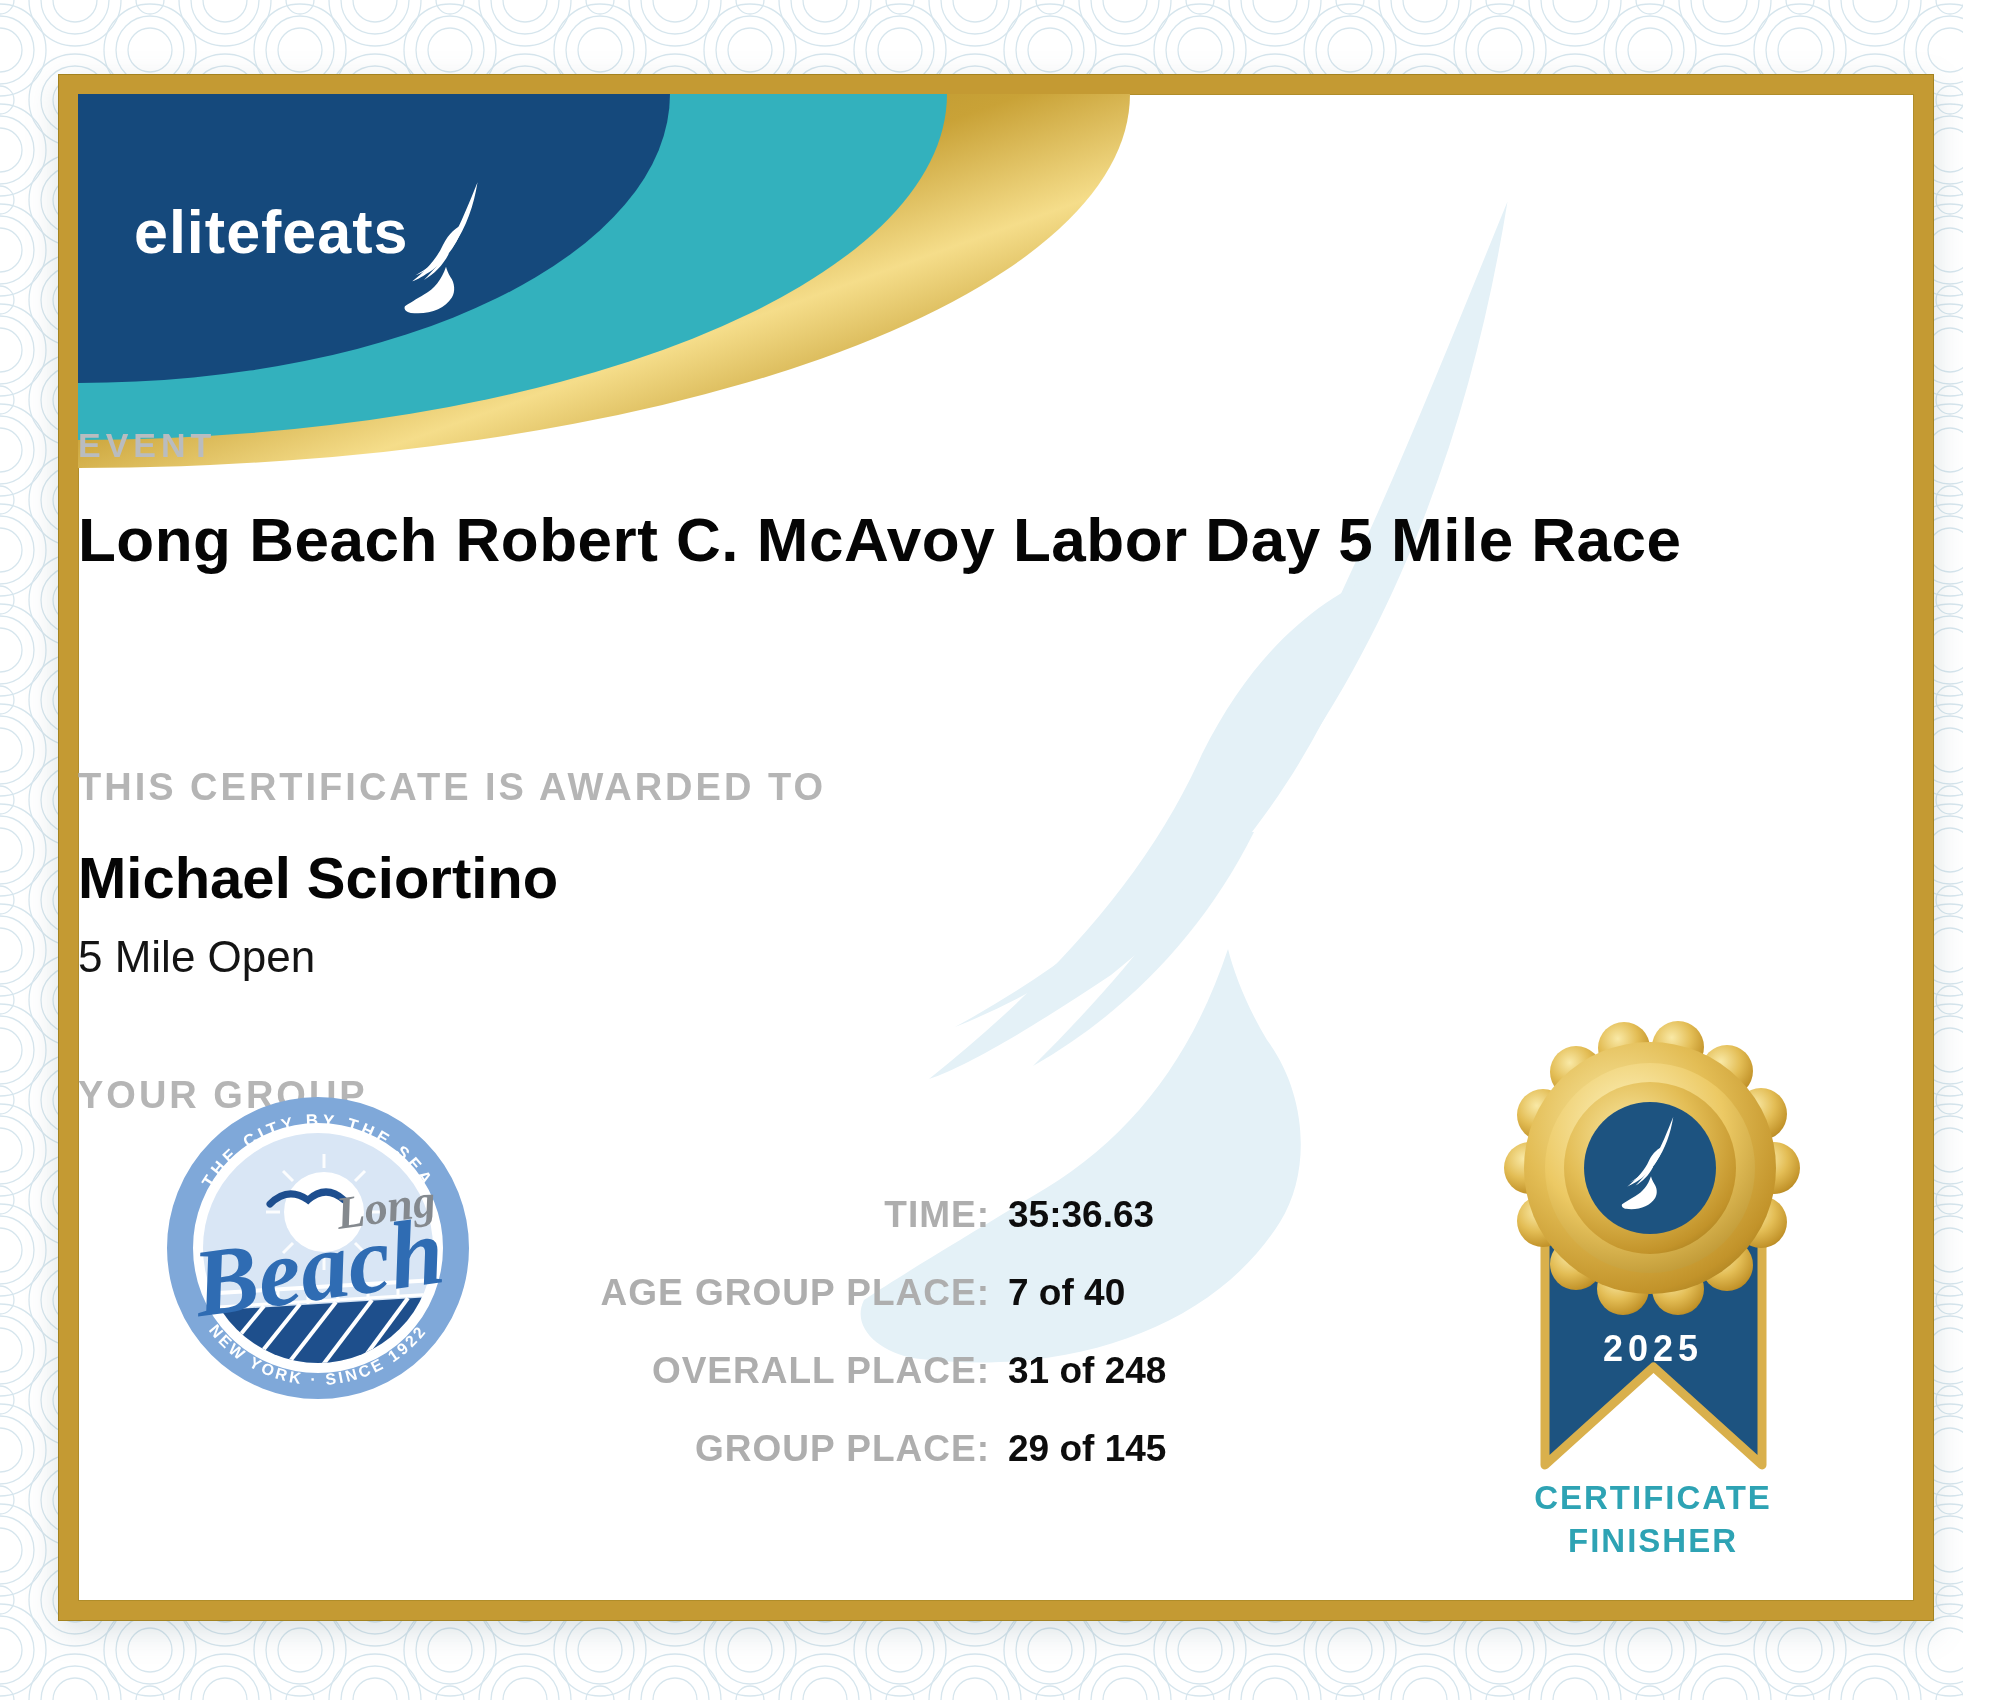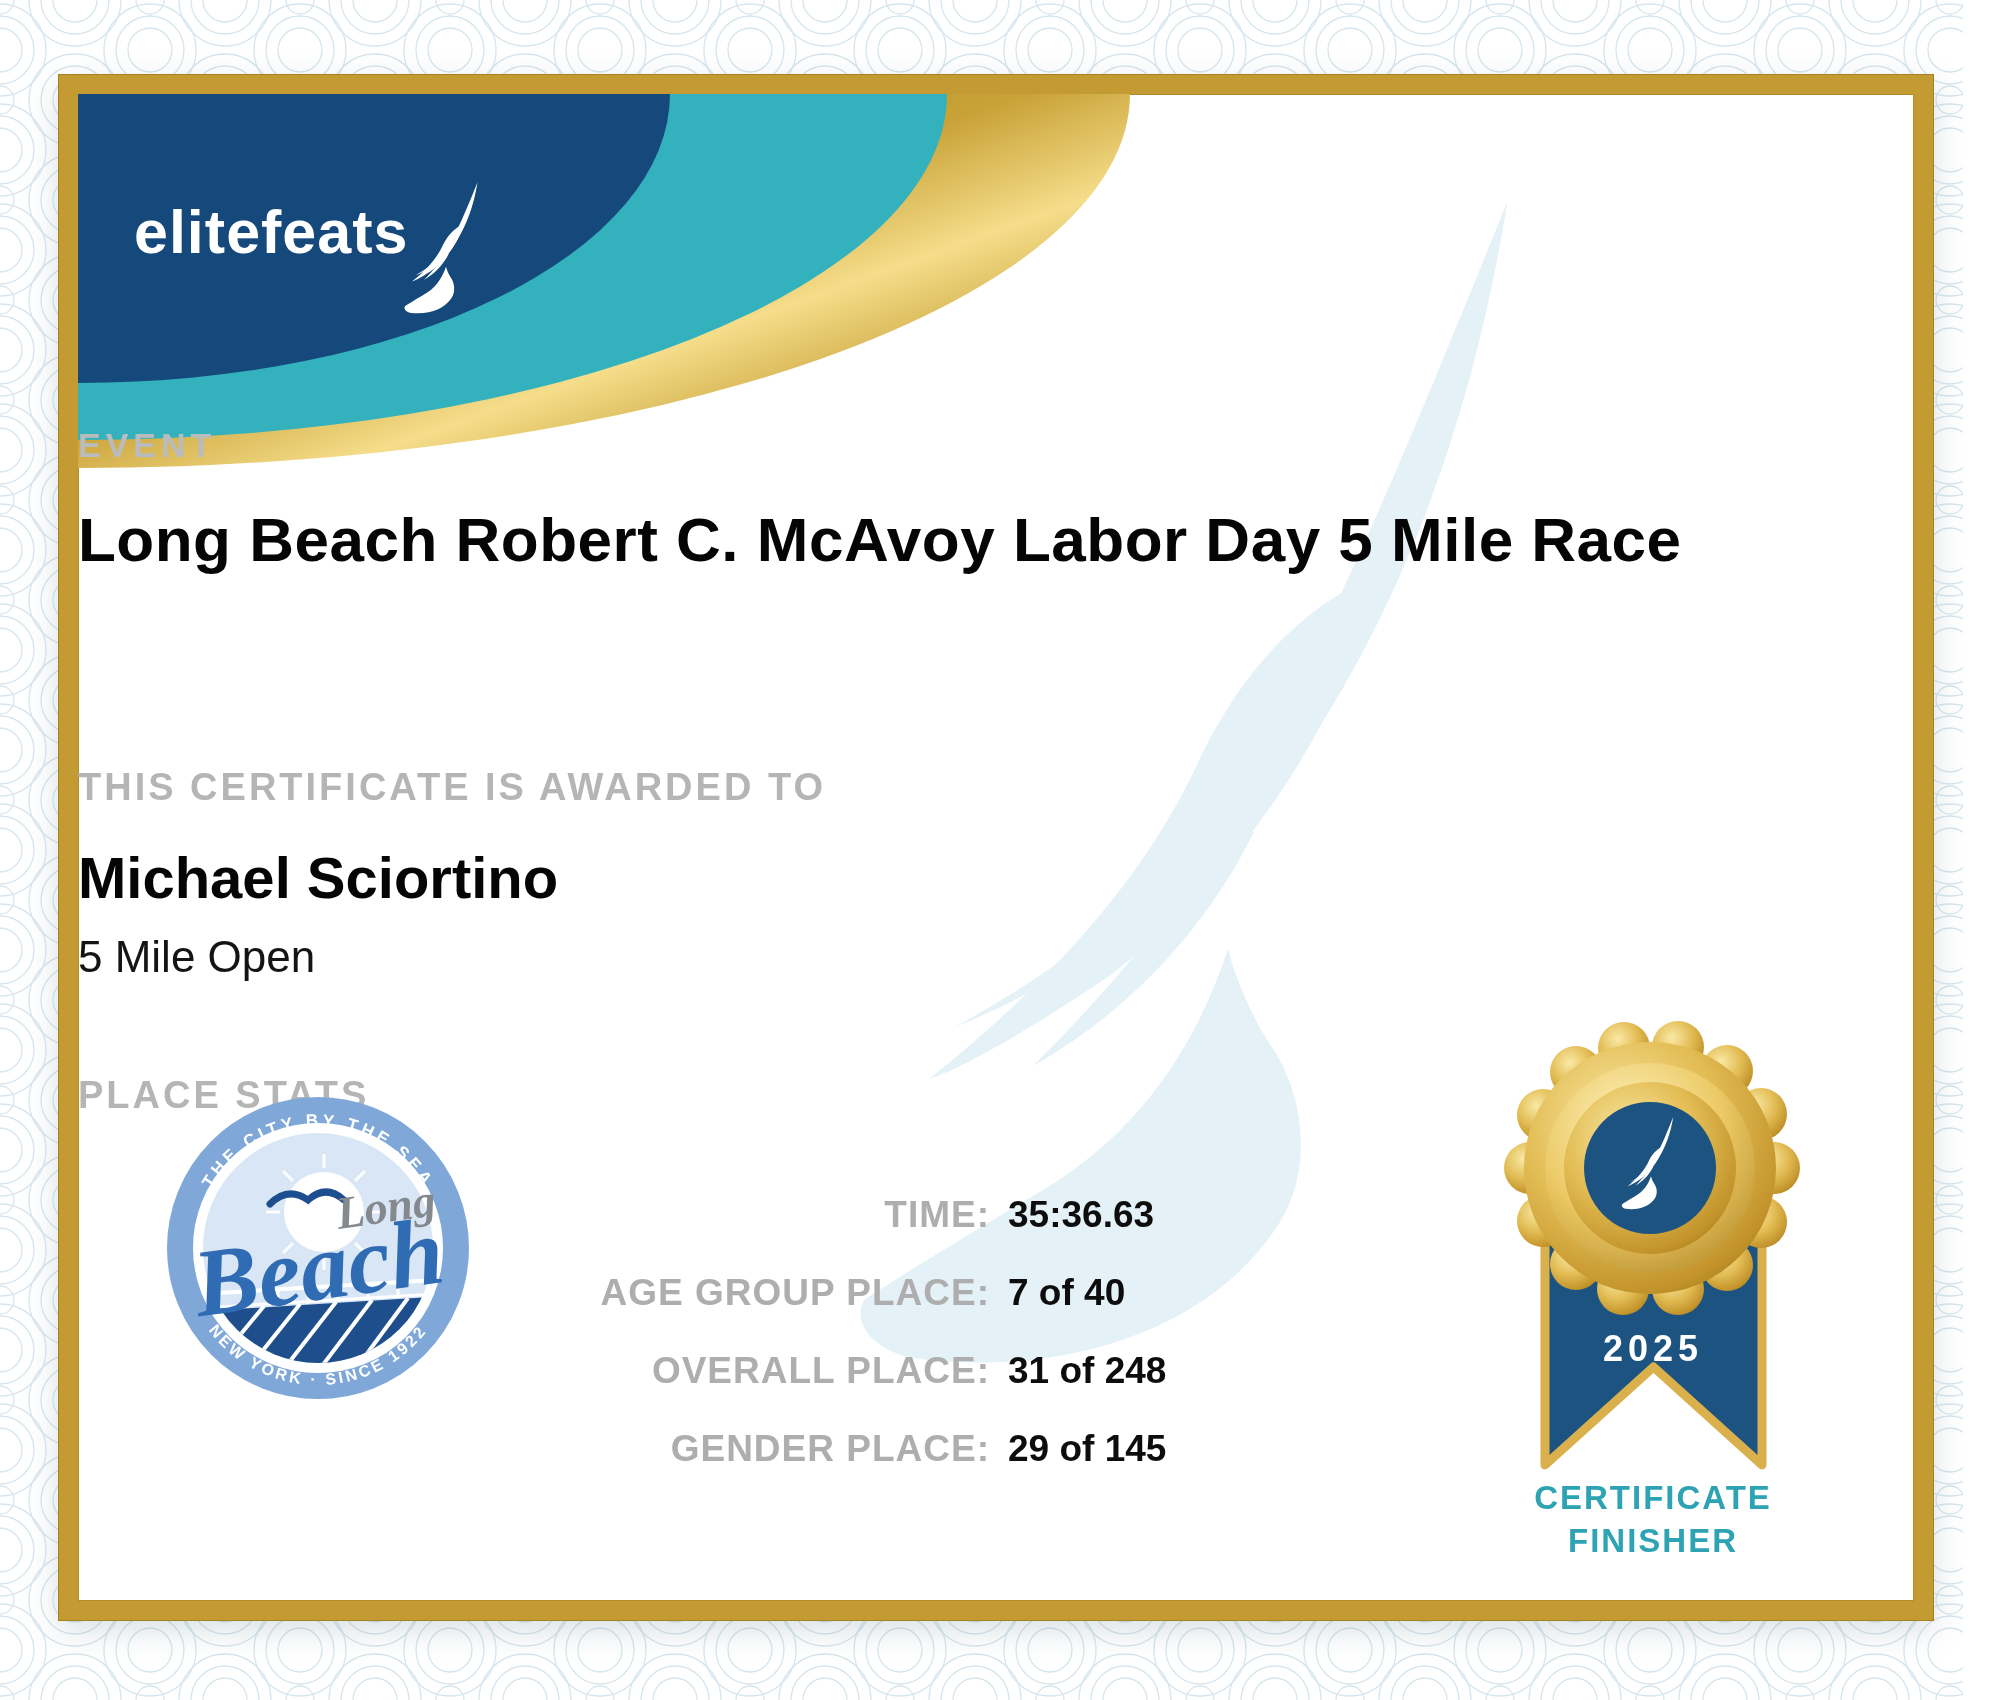--- a/index.html
+++ b/index.html
@@ -111,37 +111,37 @@
         <svg class="logo-foot" width="88" height="147" viewBox="0 0 120 200">
           <use href="#wingfoot"></use>
         </svg>
       </div>
 
       <div class="center-line event-label">EVENT</div>
       <div class="center-line event-title">Long Beach Robert C. McAvoy Labor Day 5 Mile Race</div>
       <div class="center-line awarded-label">THIS CERTIFICATE IS AWARDED TO</div>
       <div class="center-line recipient-name">Michael Sciortino</div>
       <div class="center-line division">5 Mile Open</div>
-      <div class="center-line stats-heading">PLACE STATS</div>
+      <div class="center-line stats-heading">YOUR GROUP</div>
 
       <div class="stats">
         <div class="stat-row">
           <div class="stat-label">TIME:</div>
           <div class="stat-value">35:36.63</div>
         </div>
         <div class="stat-row">
           <div class="stat-label">AGE GROUP PLACE:</div>
           <div class="stat-value">7 of 40</div>
         </div>
         <div class="stat-row">
           <div class="stat-label">OVERALL PLACE:</div>
           <div class="stat-value">31 of 248</div>
         </div>
         <div class="stat-row">
-          <div class="stat-label">GENDER PLACE:</div>
+          <div class="stat-label">GROUP PLACE:</div>
           <div class="stat-value">29 of 145</div>
         </div>
       </div>
 
       <svg class="seal-svg" width="390" height="330" viewBox="0 0 390 330">
         <defs>
           <clipPath id="sealClip">
               <circle cx="190" cy="154" r="115"></circle>
             </clipPath>
           <path id="sealTopArc" d="M68,154 A122,122 0 0 1 312,154"></path>

